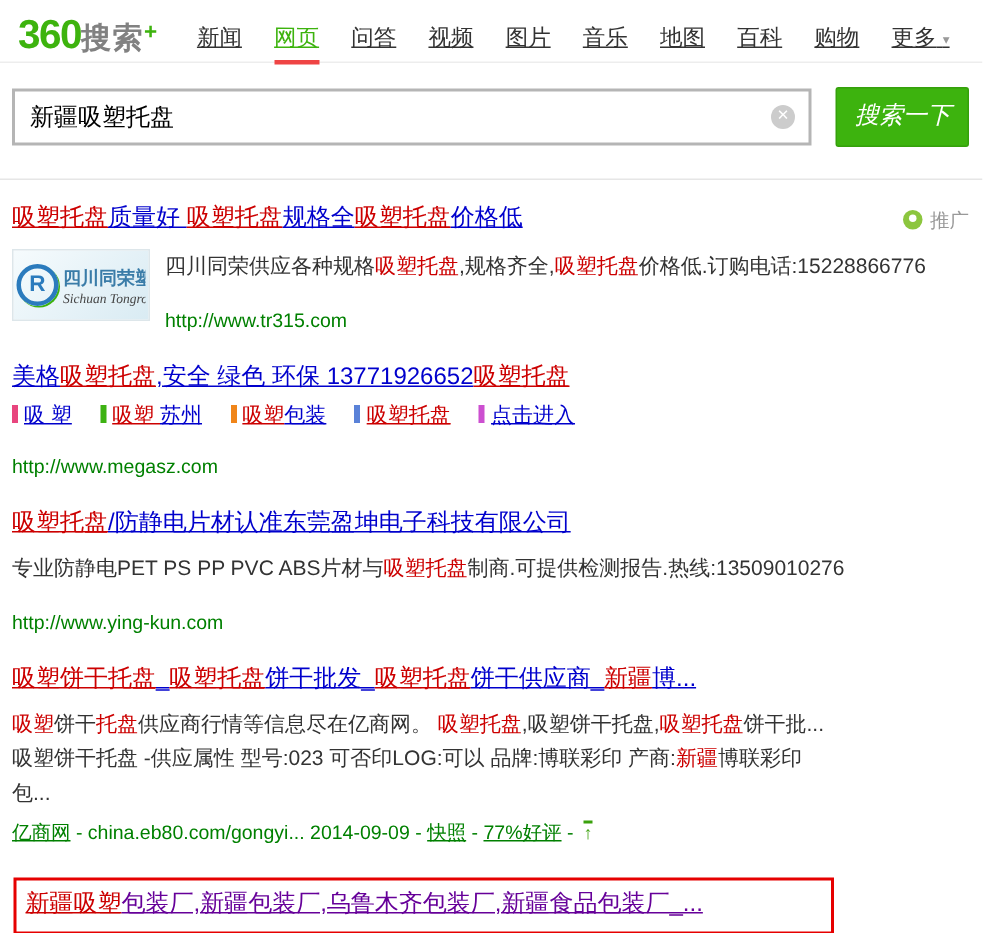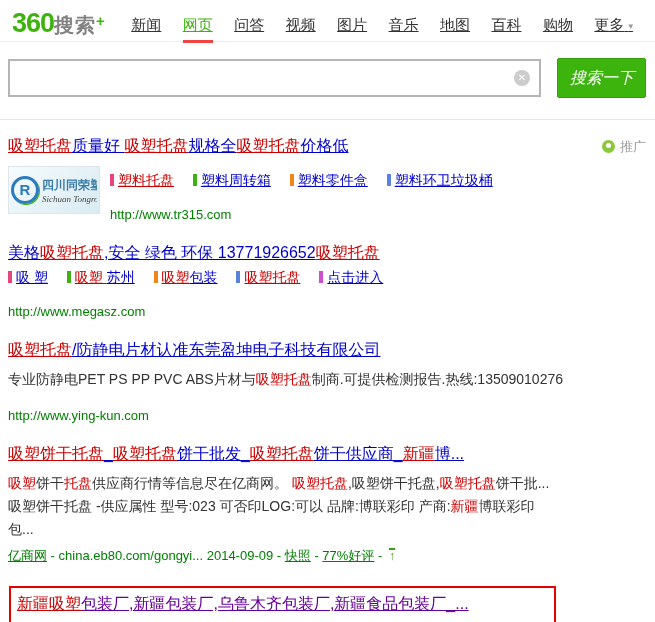--- a/index.html
+++ b/index.html
@@ -73,20 +73,21 @@
     <span class="tab">音乐</span>
     <span class="tab">地图</span>
     <span class="tab">百科</span>
     <span class="tab">购物</span>
     <span class="tab"><span>更多</span> <span class="dd-arrow">▾</span></span>
   </span>
 </div>
 
 <div class="search-row">
   <span class="search-box">
+    <input type="text" value="新疆吸塑托盘" style="">
     <span class="clear-btn">✕</span>
   </span>
   <span class="search-btn">搜索一下</span>
 </div>
 <div class="divider"></div>
 
 <div class="results">
 
   <div class="result">
     <div class="rhead">
@@ -95,26 +96,21 @@
     </div>
     <div class="r1-body">
       <div class="r1-logo">
         <span class="mark"><span>R</span></span>
         <span class="lg-text">
           <span class="lg-cn">四川同荣塑料</span>
           <span class="lg-en">Sichuan Tongrong</span>
         </span>
       </div>
       <div class="r1-right">
-        <div class="sublinks">
-          <a class="sublink"><span class="bar" style="background: rgb(232, 69, 126);"></span><span class="sub-label"><span class="c-r">塑料托盘</span></span></a>
-          <a class="sublink"><span class="bar" style="background: rgb(61, 178, 18);"></span><span class="sub-label"><span class="c-b">塑料周转箱</span></span></a>
-          <a class="sublink"><span class="bar" style="background: rgb(240, 133, 25);"></span><span class="sub-label"><span class="c-b">塑料零件盒</span></span></a>
-          <a class="sublink"><span class="bar" style="background: rgb(90, 130, 216);"></span><span class="sub-label"><span class="c-b">塑料环卫垃圾桶</span></span></a>
-        </div>
+        <div class="rdesc"><span class="c-k">四川同荣供应各种规格</span><span class="c-r">吸塑托盘</span><span class="c-k">,规格齐全,</span><span class="c-r">吸塑托盘</span><span class="c-k">价格低.订购电话:15228866776</span></div>
         <div class="rurl">http://www.tr315.com</div>
       </div>
     </div>
   </div>
 
   <div class="result">
     <div class="rhead"><a class="rtitle"><span class="c-b">美格</span><span class="c-r">吸塑托盘</span><span class="c-b">,安全 绿色 环保 13771926652</span><span class="c-r">吸塑托盘</span></a></div>
     <div class="sublinks">
       <a class="sublink"><span class="bar" style="background: rgb(232, 69, 126);"></span><span class="sub-label"><span class="c-b">吸 塑</span></span></a>
       <a class="sublink"><span class="bar" style="background: rgb(61, 178, 18);"></span><span class="sub-label"><span class="c-r">吸塑 </span><span class="c-b">苏州</span></span></a>

